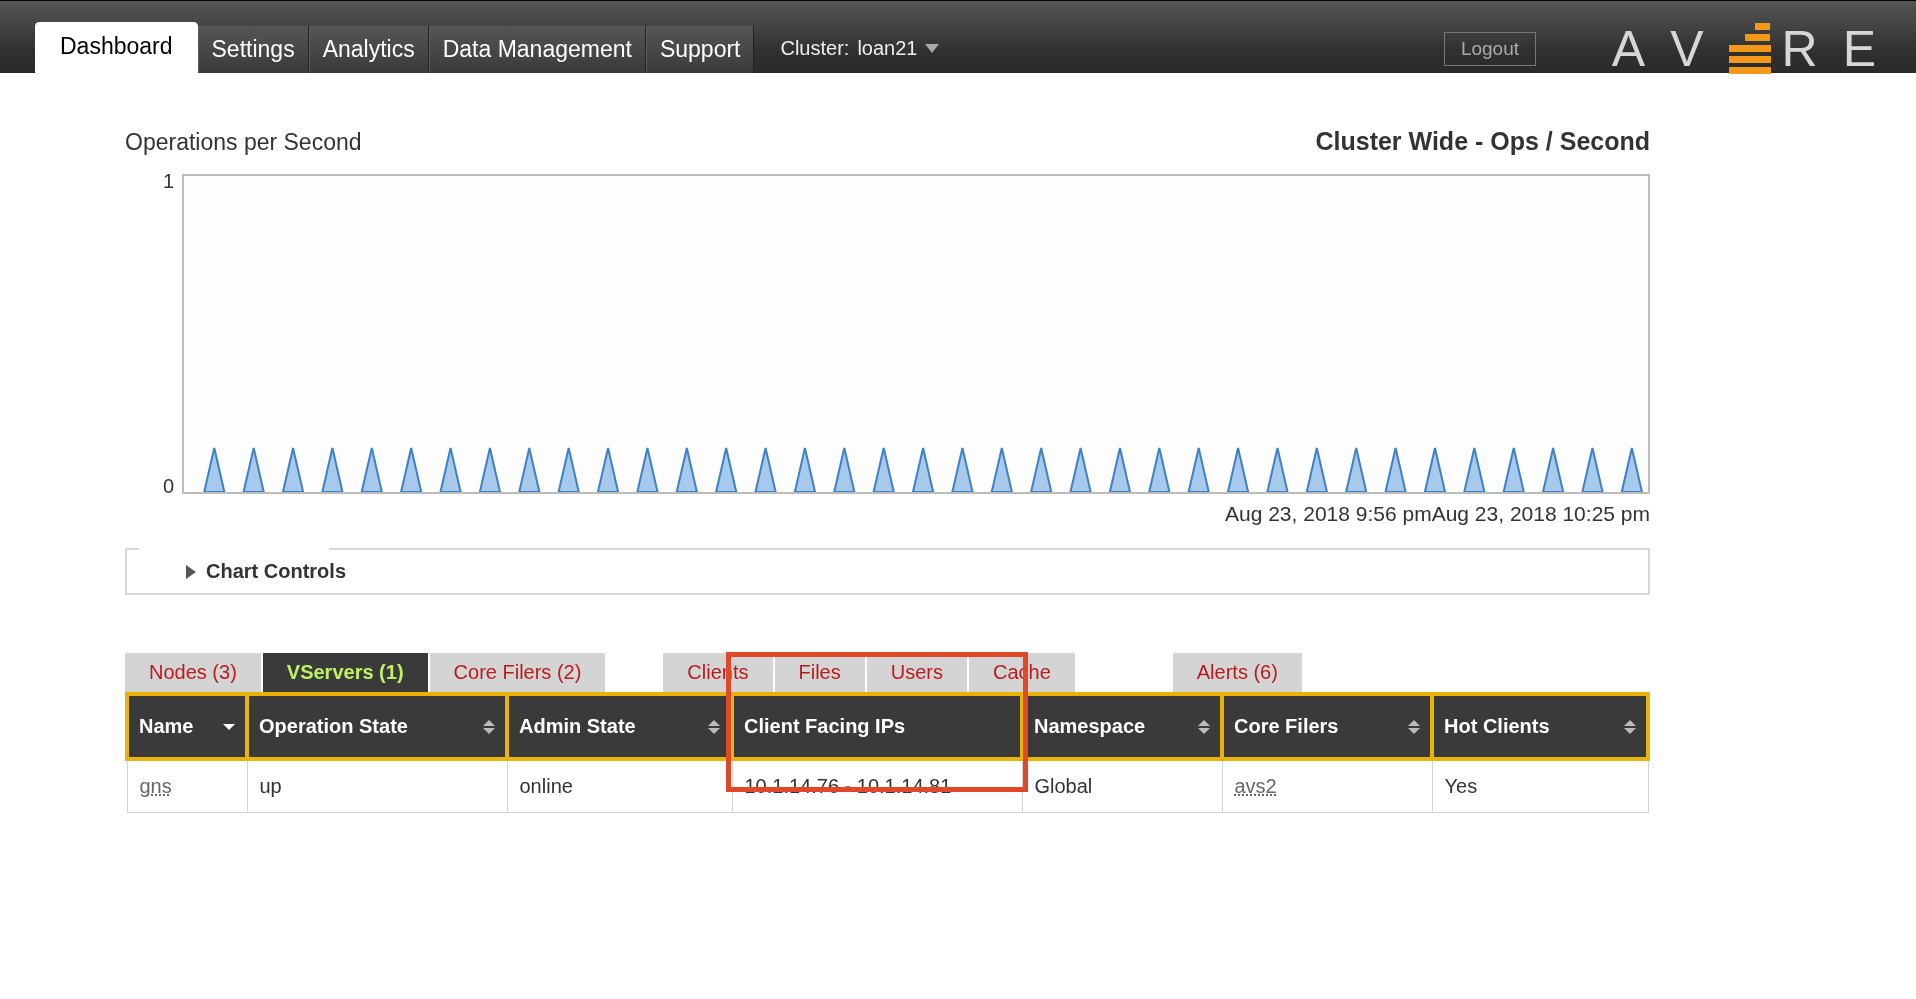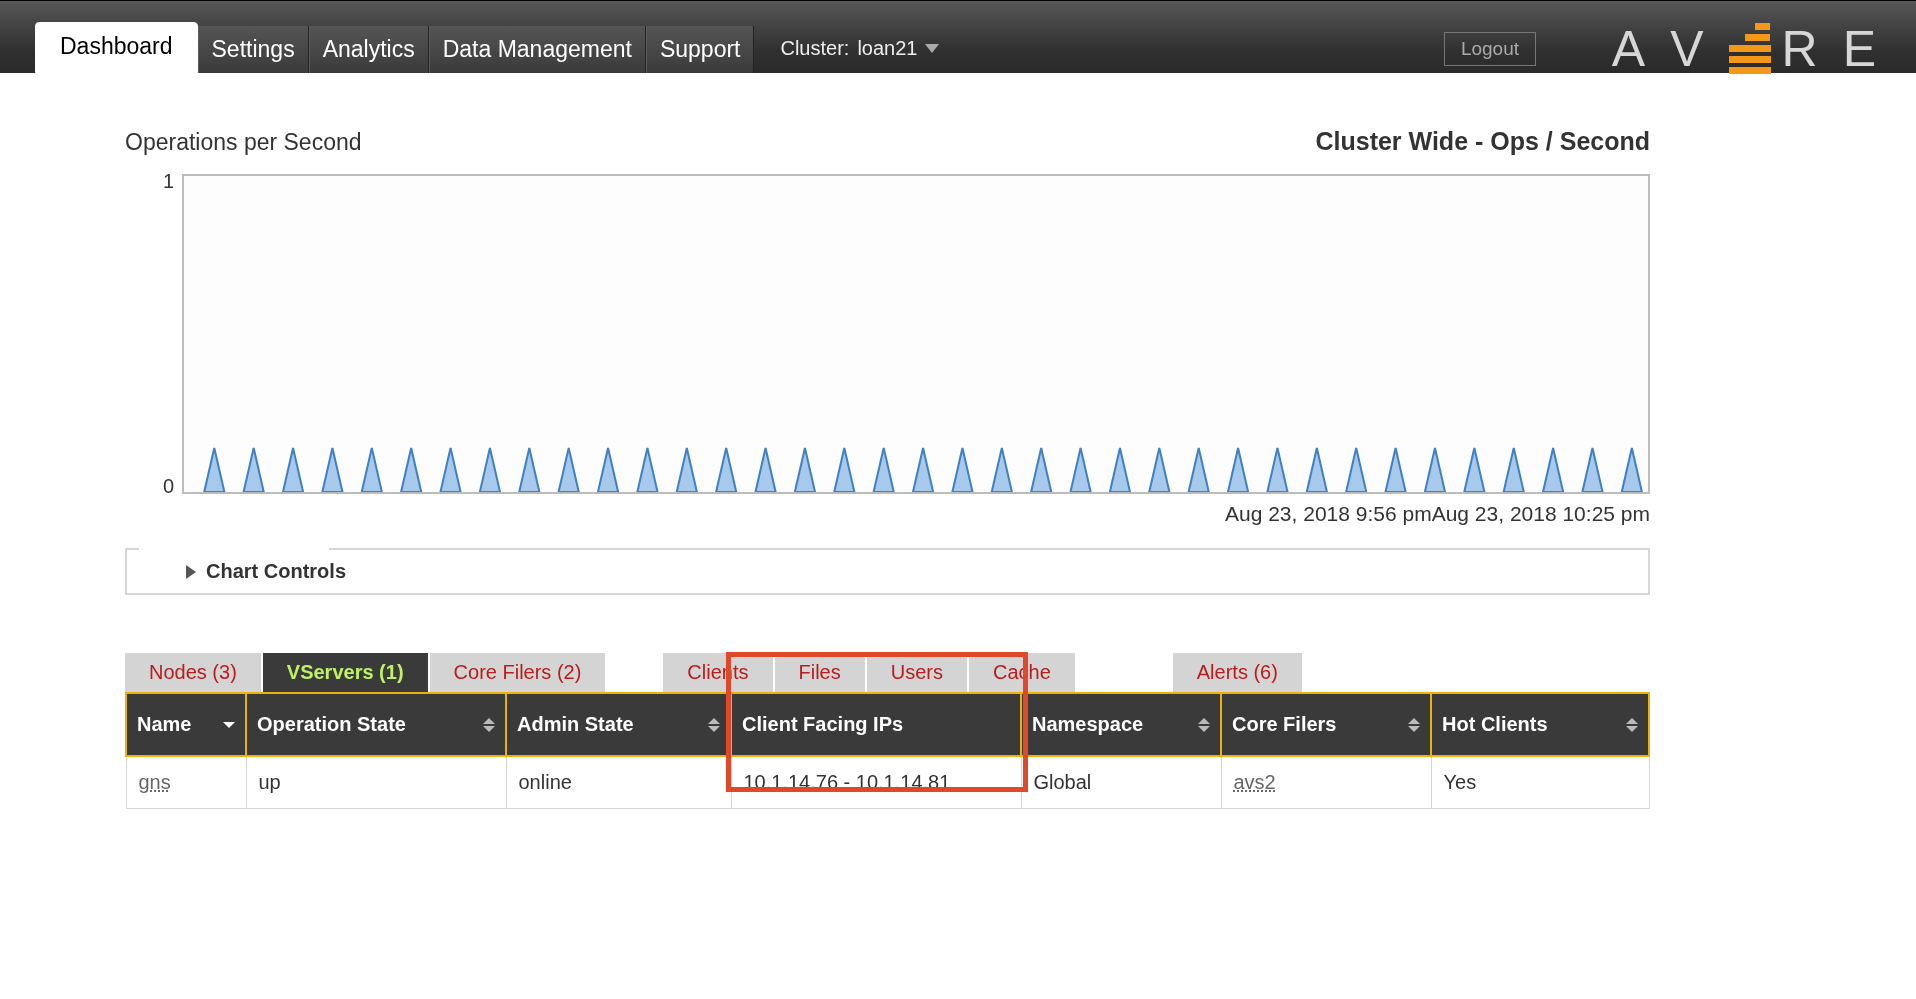--- a/index.html
+++ b/index.html
@@ -164,21 +164,21 @@
   
   table.grid{
     width:100%;
     border-collapse:collapse;
     font-size:20px;
     margin-top:0;
   }
   table.grid thead th{
     background:#3a3a3a;color:#fff;text-align:left;font-weight:bold;
     padding:19px 10px;
-    border:2px solid #eab308;
+    border:4px solid #eab308;
     position:relative;
   }
   table.grid thead th .sort{
     position:absolute; right:10px; top:50%; transform:translateY(-50%);
     display:flex;flex-direction:column;gap:2px;
   }
   table.grid thead th .sort span{
     width:0;height:0;border-left:6px solid transparent;border-right:6px solid transparent;
   }
   table.grid thead th .sort .up{border-bottom:6px solid #bbb;}

